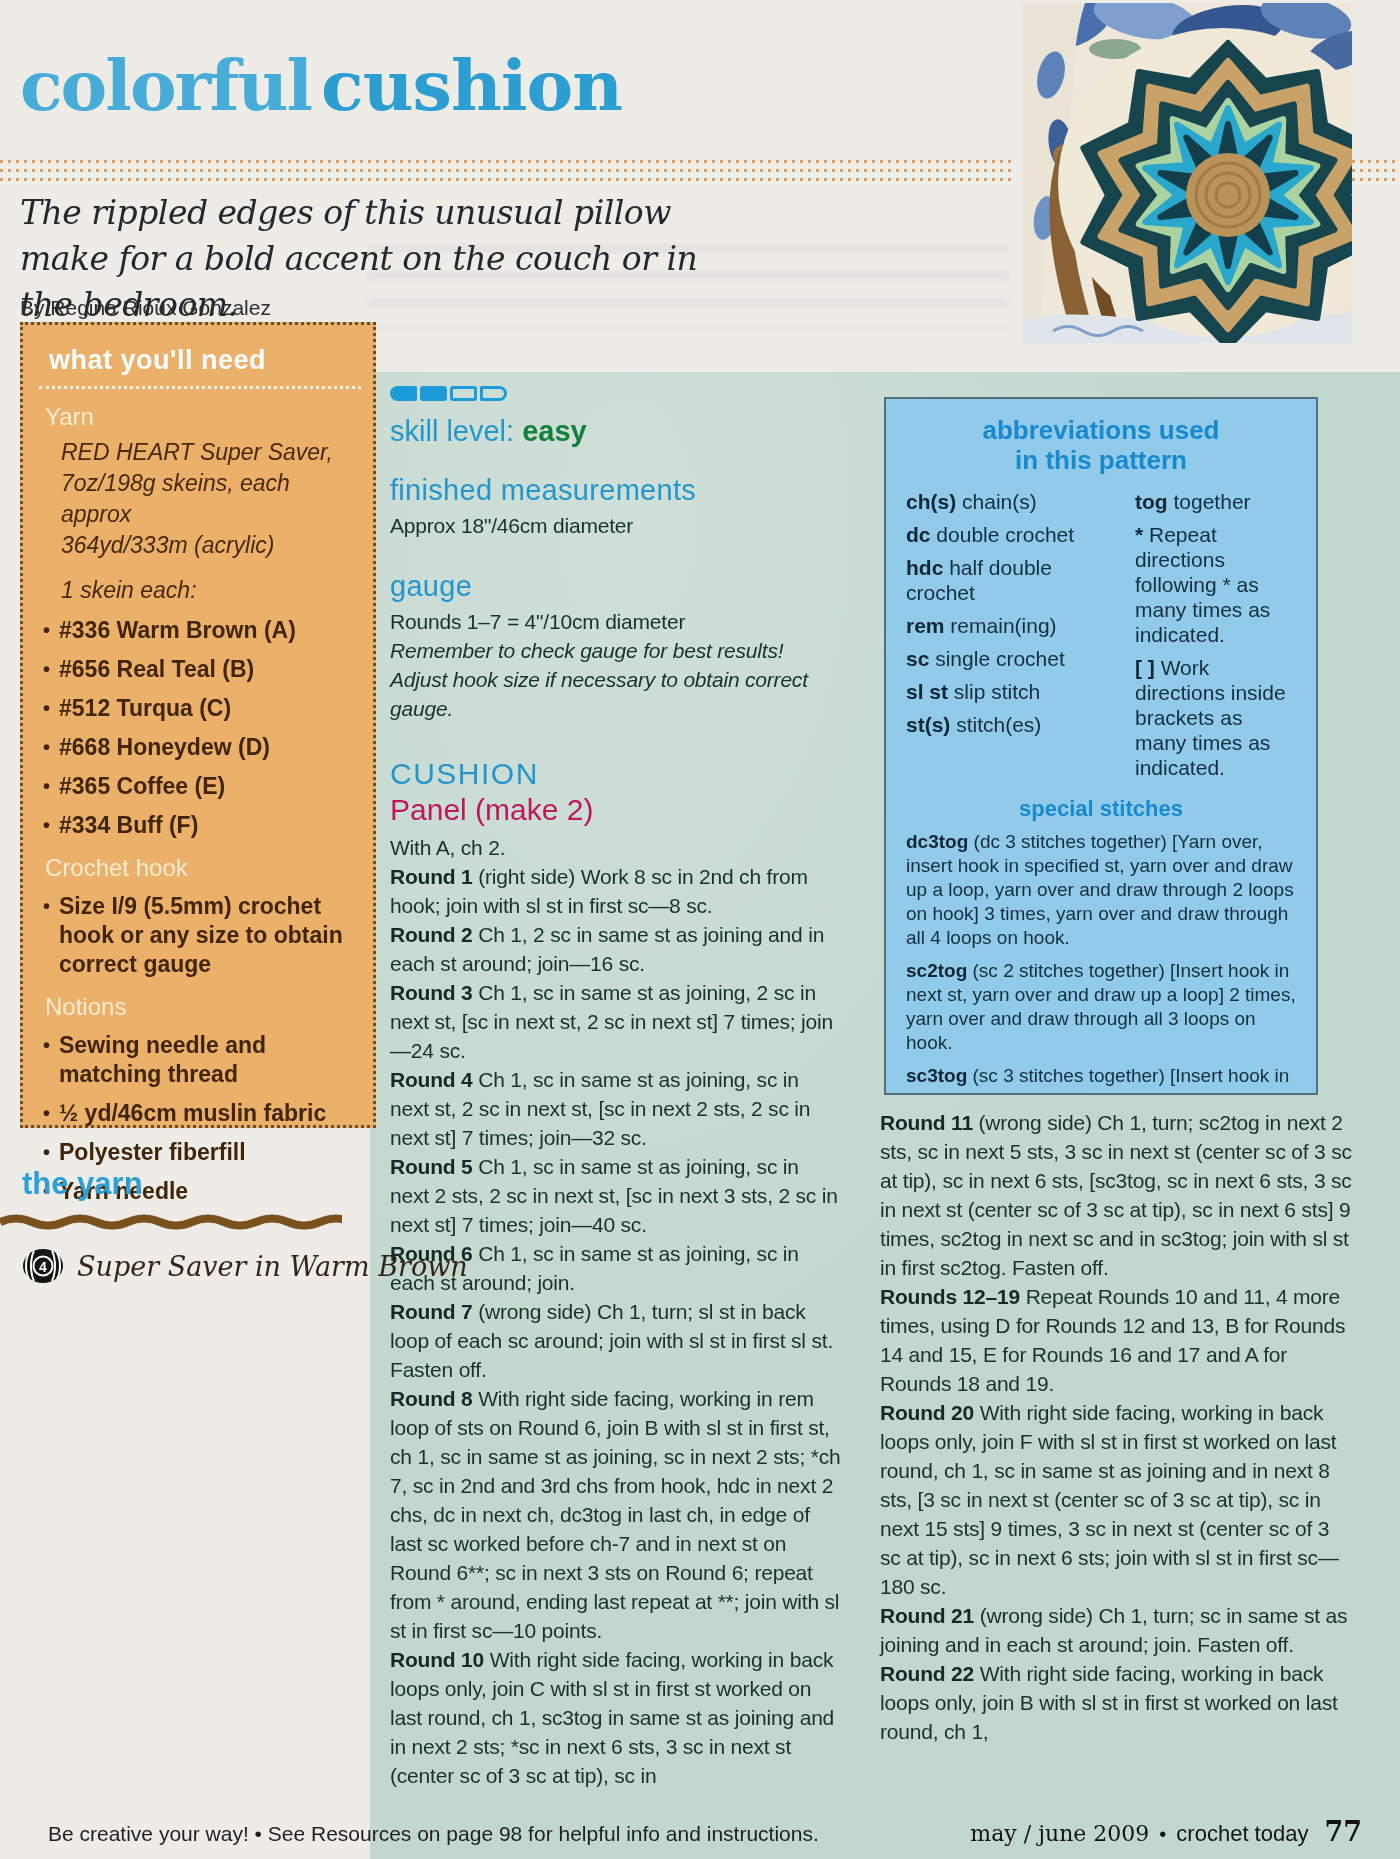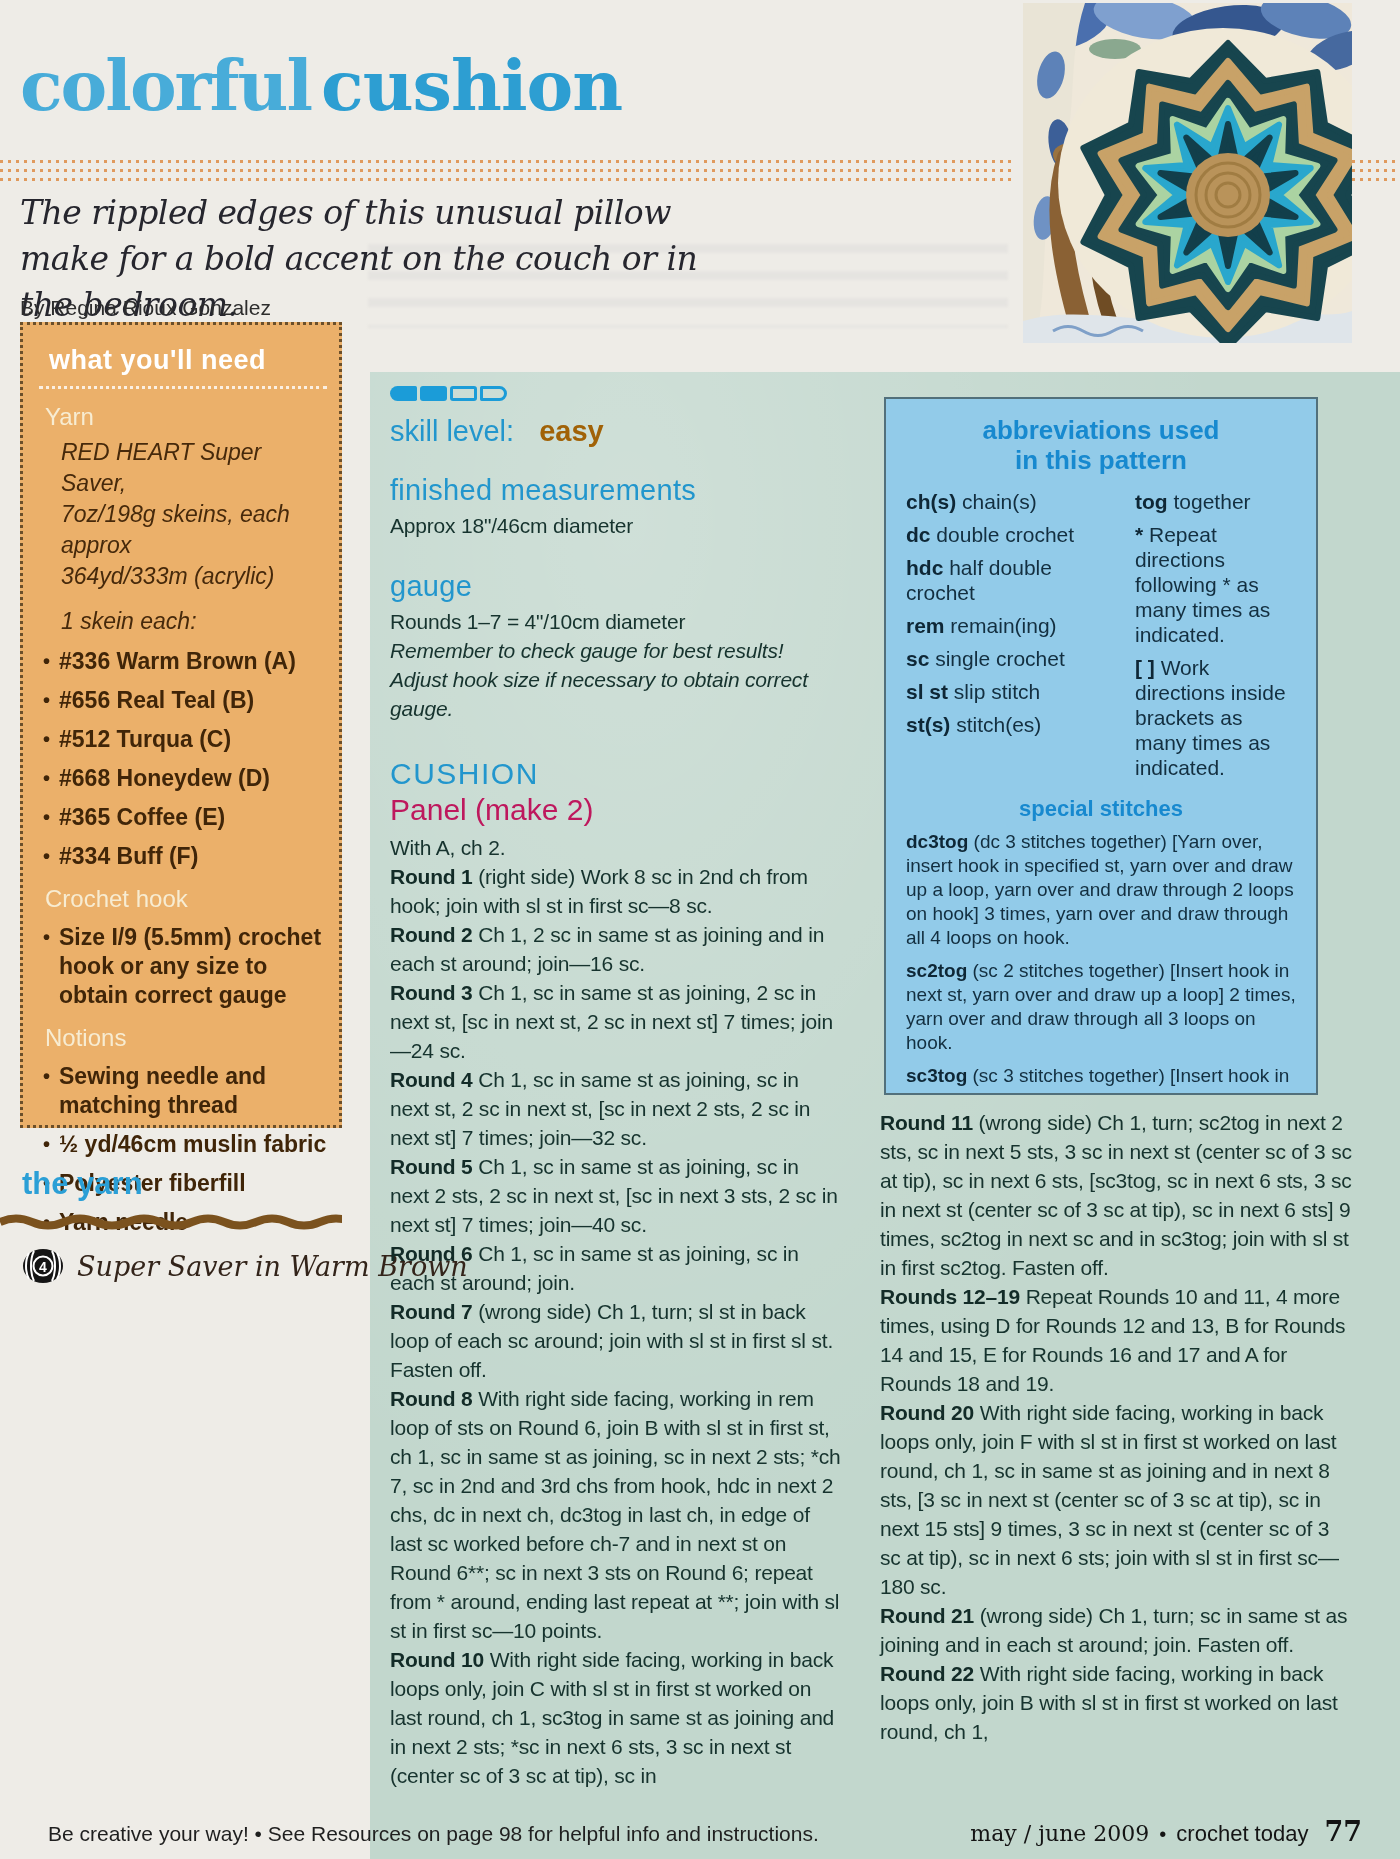--- a/index.html
+++ b/index.html
@@ -30,21 +30,21 @@
   .byline { position:absolute; left:20px; top:296px; font-size:21px; color:#2d2d2d; }
 
   .bleed { position:absolute; left:368px; top:244px; width:640px; height:84px; opacity:.5;
            background:repeating-linear-gradient(180deg, rgba(120,125,140,.14) 0 9px, transparent 9px 27px);
            filter:blur(1.5px); }
 
   
   .photo { position:absolute; left:1023px; top:3px; width:329px; height:340px; }
 
   
-  .wyn { position:absolute; left:20px; top:322px; width:322px; height:806px; box-sizing:border-box;
+  .wyn { position:absolute; left:20px; top:322px; width:356px; height:806px; box-sizing:border-box;
          background:#ebb06a; border:3px dotted #6b4f2a; padding:14px 12px 0 16px; }
   .wyn-title { color:#ffffff; font-weight:700; font-size:27px; letter-spacing:.5px; margin:6px 0 10px 10px; }
   .wyn-sep { border-bottom:3px dotted rgba(255,255,255,.8); margin:0 0 12px 0; }
   .wyn-head { color:#f7ecd2; font-size:24px; margin:14px 0 6px 6px; }
   .wyn-italic { font-family:Liberation Sans, sans-serif; font-style:italic; font-size:23px; color:#46290b;
                 margin-left:22px; line-height:31px; }
   .wyn-note { margin-top:14px; margin-bottom:2px; }
   .wyn-bullet { display:flex; font-weight:700; font-size:23px; color:#402508; margin:10px 0 0 4px; line-height:29px; }
   .wyn-bullet .bdot { margin-right:9px; font-size:20px; line-height:29px; }
 
@@ -58,21 +58,21 @@
   .col-mid { position:absolute; left:390px; top:386px; width:452px; }
   .pills { display:flex; gap:3px; margin-bottom:14px; }
   .pill { width:27px; height:15px; box-sizing:border-box; }
   .pill.filled { background:#1b9cd8; }
   .pill.outline { border:3px solid #1b9cd8; background:transparent; }
   .pill.first { border-radius:9px 2px 2px 9px; }
   .pill.mid { border-radius:3px; }
   .pill.last { border-radius:2px 9px 9px 2px; }
 
   .skill-line { font-size:29px; color:#2296cd; margin-bottom:26px; }
-  .skill-line b { color:#a16207;margin-left:17px; }
+  .skill-line b { color:#15803d; }
   .bhead { font-size:29px; color:#2296cd; margin:0 0 4px 0; letter-spacing:.3px; }
   .gap30 { margin-top:30px; }
   .ptext { font-size:21px; line-height:29px; color:#16332e; letter-spacing:-.2px; }
   .pit { font-style:italic; }
   .cushion-head { font-size:30px; color:#2296cd; margin-top:34px; letter-spacing:1.5px; }
   .panel-head { font-size:30px; color:#be185d; margin:2px 0 6px 0; }
   .round { margin:0; font-size:21px; line-height:29px; color:#16332e; letter-spacing:-.2px; }
   .round b { color:#122b27; }
 
   .col-right { position:absolute; left:880px; top:1108px; width:474px; }

